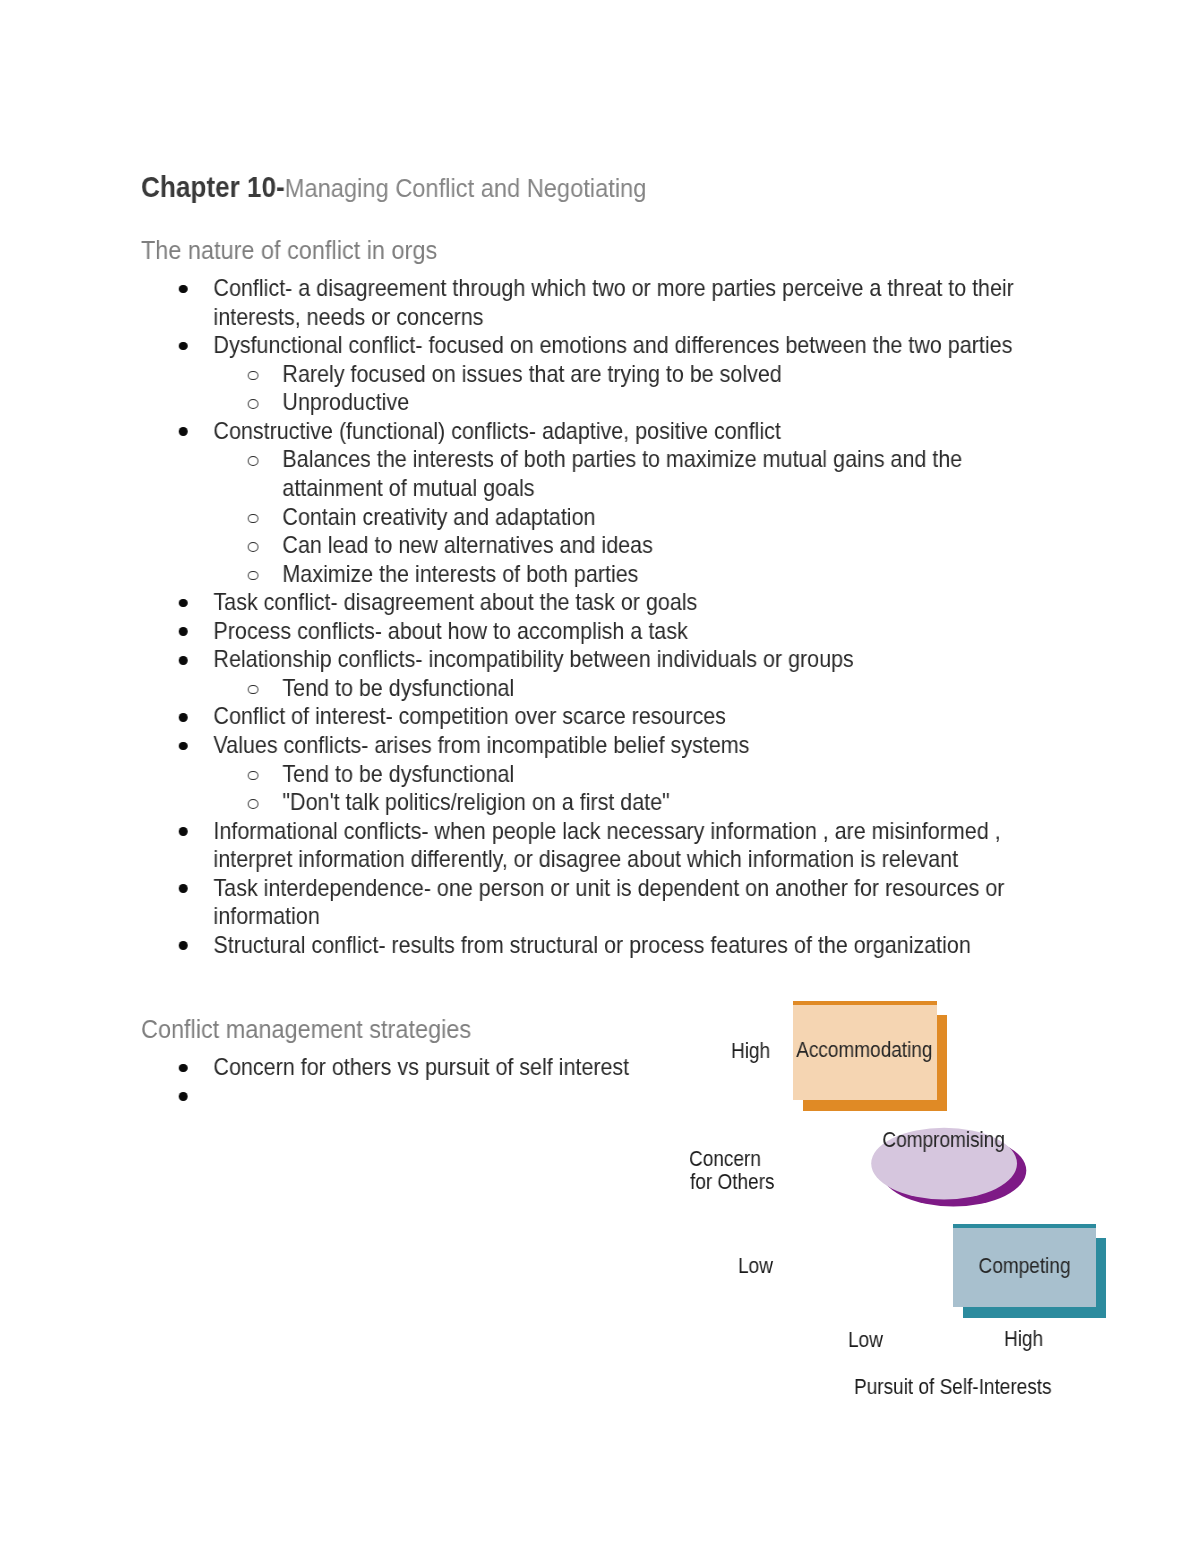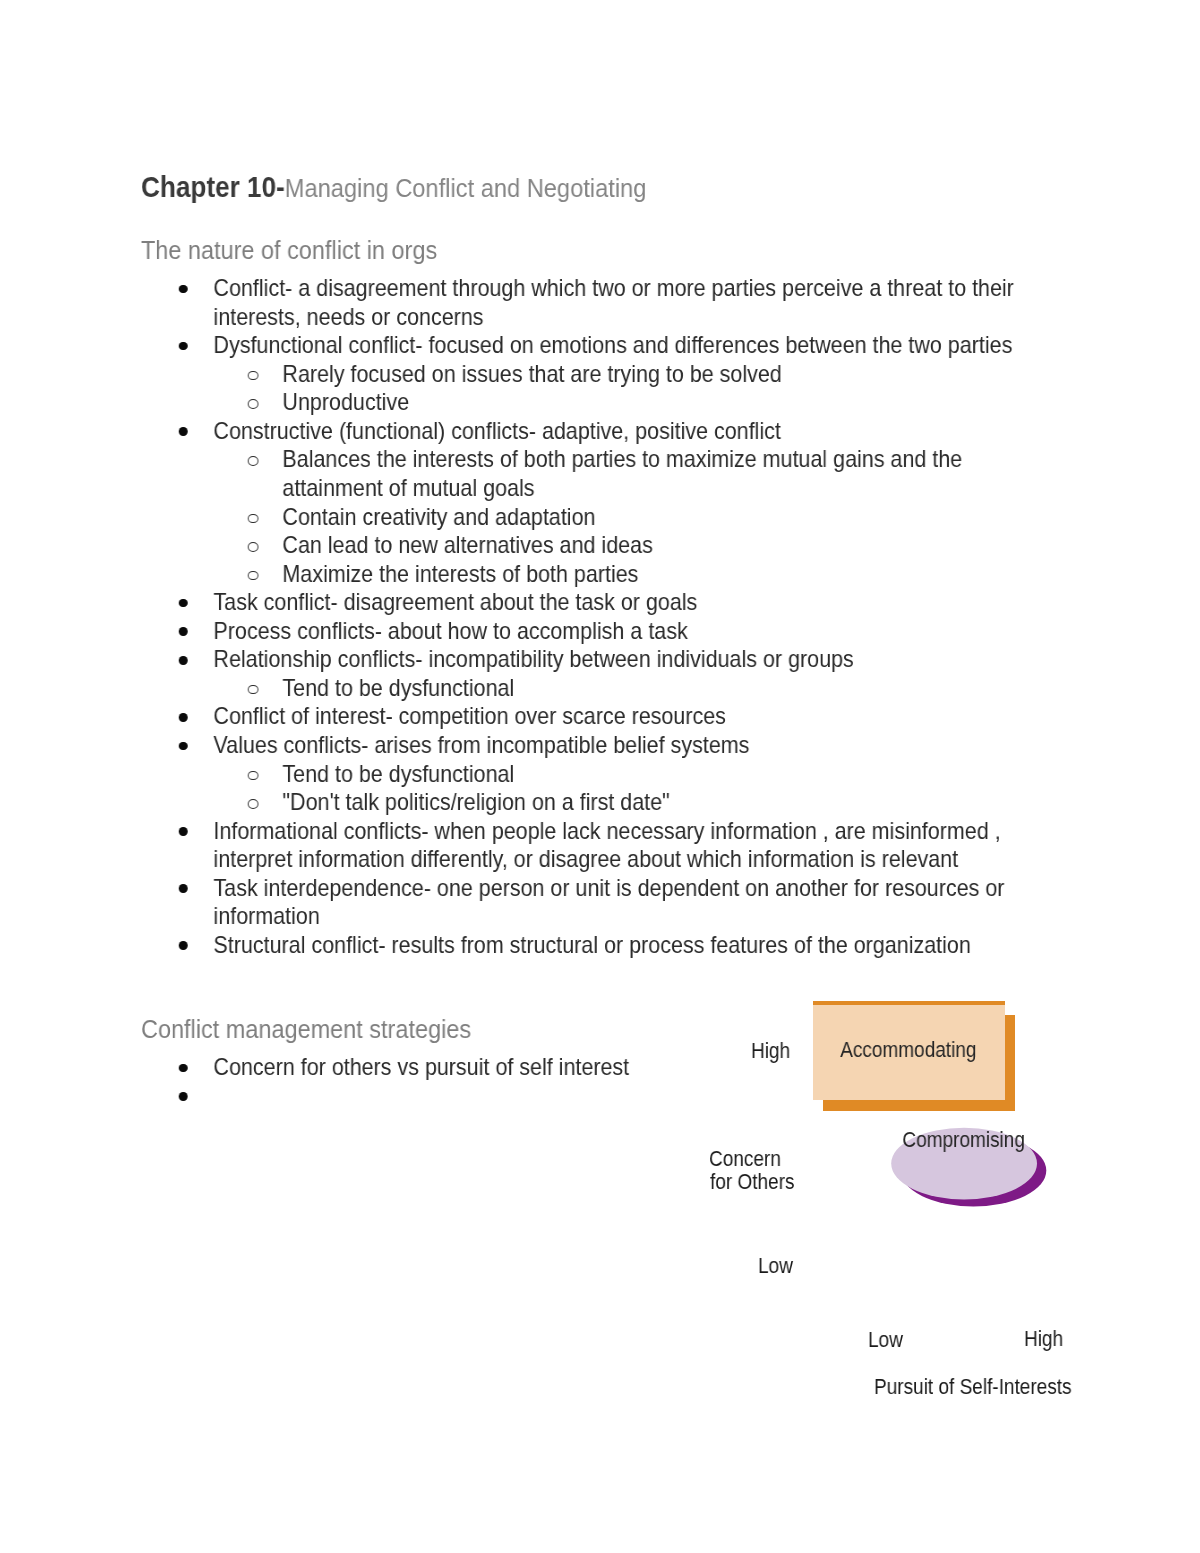--- a/index.html
+++ b/index.html
@@ -21,21 +21,21 @@
   .li{position:relative;font-size:24px;color:#2a2a2a;line-height:28.57px;}
   .li .bullet{position:absolute;display:block;}
   .li.lv1{padding-left:79.83px;width:918.26px;}
   .li.lv2{padding-left:156.83px;width:841.04px;}
   .li.lv1 .bullet{left:41.1px;top:10.5px;width:9.5px;height:8.8px;border-radius:50%;background:#0a0a0a;}
   .li.lv2 .bullet{left:118.26px;top:11px;width:11.95px;height:9.5px;border-radius:50%;
                   border:1.7px solid #2a2a2a;box-sizing:border-box;background:#fff;}
 
   
   .diagram{position:absolute;}
-  .dbox{position:absolute;padding-left:48px;}
+  .dbox{position:absolute;}
   .dbox .shadow{position:absolute;left:10.3px;top:10.3px;width:100%;height:100%;}
   .dbox .fill{position:absolute;left:0;top:0;width:100%;height:100%;}
   .dbox .topline{position:absolute;left:0;top:-3.7px;width:100%;height:3.7px;}
   .dbox .lbl{position:absolute;left:0;top:-2.5px;width:100%;height:100%;display:flex;
              align-items:center;justify-content:center;z-index:3;will-change:transform;}
   .dbox.bottomrow .lbl{top:-1.2px;}
   .dbox .lbl>span,.oval .lbl>span{display:block;transform:scaleX(0.8925);will-change:transform;
              font-size:21.3px;color:#262626;white-space:nowrap;}
   .dlabel{position:absolute;font-size:21.3px;color:#1a1a1a;white-space:nowrap;
           transform:scaleX(0.8925);transform-origin:left top;will-change:transform;}
@@ -73,37 +73,45 @@
       <div class="li lv2"><span class="bullet"></span><span>"Don't talk politics/religion on a first date"</span></div>
       <div class="li lv1"><span class="bullet"></span><span>Informational conflicts- when people lack necessary information , are misinformed , interpret information differently, or disagree about which information is relevant</span></div>
       <div class="li lv1"><span class="bullet"></span><span>Task interdependence- one person or unit is dependent on another for resources or information</span></div>
       <div class="li lv1"><span class="bullet"></span><span>Structural conflict- results from structural or process features of the organization</span></div>
     </div>
   <div class="list cond" id="list-1" style="top:1052.6px;">
       <div class="li lv1"><span class="bullet"></span><span>Concern for others vs pursuit of self interest</span></div>
       <div class="li lv1"><span class="bullet"></span><span></span></div>
     </div>
 
-  <div class="diagram" style="left:696px;top:985px;width:450px;height:420px">
+  <div class="diagram" style="left:676px;top:985px;width:450px;height:420px">
     <div class="dlabel" style="left:54.6px;top:53.8px">High</div>
     <div class="dlabel" style="left:12.6px;top:162.2px">Concern</div>
     <div class="dlabel" style="left:13.8px;top:185.0px">for Others</div>
     <div class="dlabel" style="left:61.6px;top:268.8px">Low</div>
     <div class="dlabel" style="left:171.8px;top:342.6px">Low</div>
     <div class="dlabel" style="left:327.6px;top:342.4px">High</div>
     <div class="dlabel" style="left:178.0px;top:389.8px">Pursuit of Self-Interests</div>
 
     <div class="dbox" id="cell-0" style="left:117px;top:20px;width:143.5px;height:95.4px">
       <div class="shadow" style="background: rgb(224, 138, 37);"></div>
       <div class="topline" style="background: rgb(224, 138, 37);"></div>
       <div class="fill" style="background: rgb(245, 213, 178);"></div>
       <div class="lbl">
           <span>Accommodating</span>
         </div>
     </div>
+    <div class="dbox bottomrow" id="cell-3" style="left:277px;top:242.8px;width:142.5px;height:79.7px">
+      <div class="shadow" style="background: rgb(44, 139, 158);"></div>
+      <div class="topline" style="background: rgb(44, 139, 158);"></div>
+      <div class="fill" style="background: rgb(168, 192, 206);"></div>
+      <div class="lbl">
+          <span>Competing</span>
+        </div>
+    </div>
 
     <div class="oval" style="left:192px;top:132px;width:164px;height:92px">
       <svg width="164" height="92" viewBox="0 0 164 92" style="position:absolute;left:0;top:0">
         <ellipse id="oval-shadow" cx="85.4" cy="53.6" rx="72.9" ry="35.9" fill="#7E1A86"></ellipse>
         <ellipse id="oval-fill" cx="76.1" cy="46.6" rx="72.9" ry="35.9" fill="#D6C6DE"></ellipse>
       </svg>
       <div class="lbl" style="left:2.5px;top:11px;width:146px;height:83px">
           <span>Compromising</span>
         </div>
     </div>

